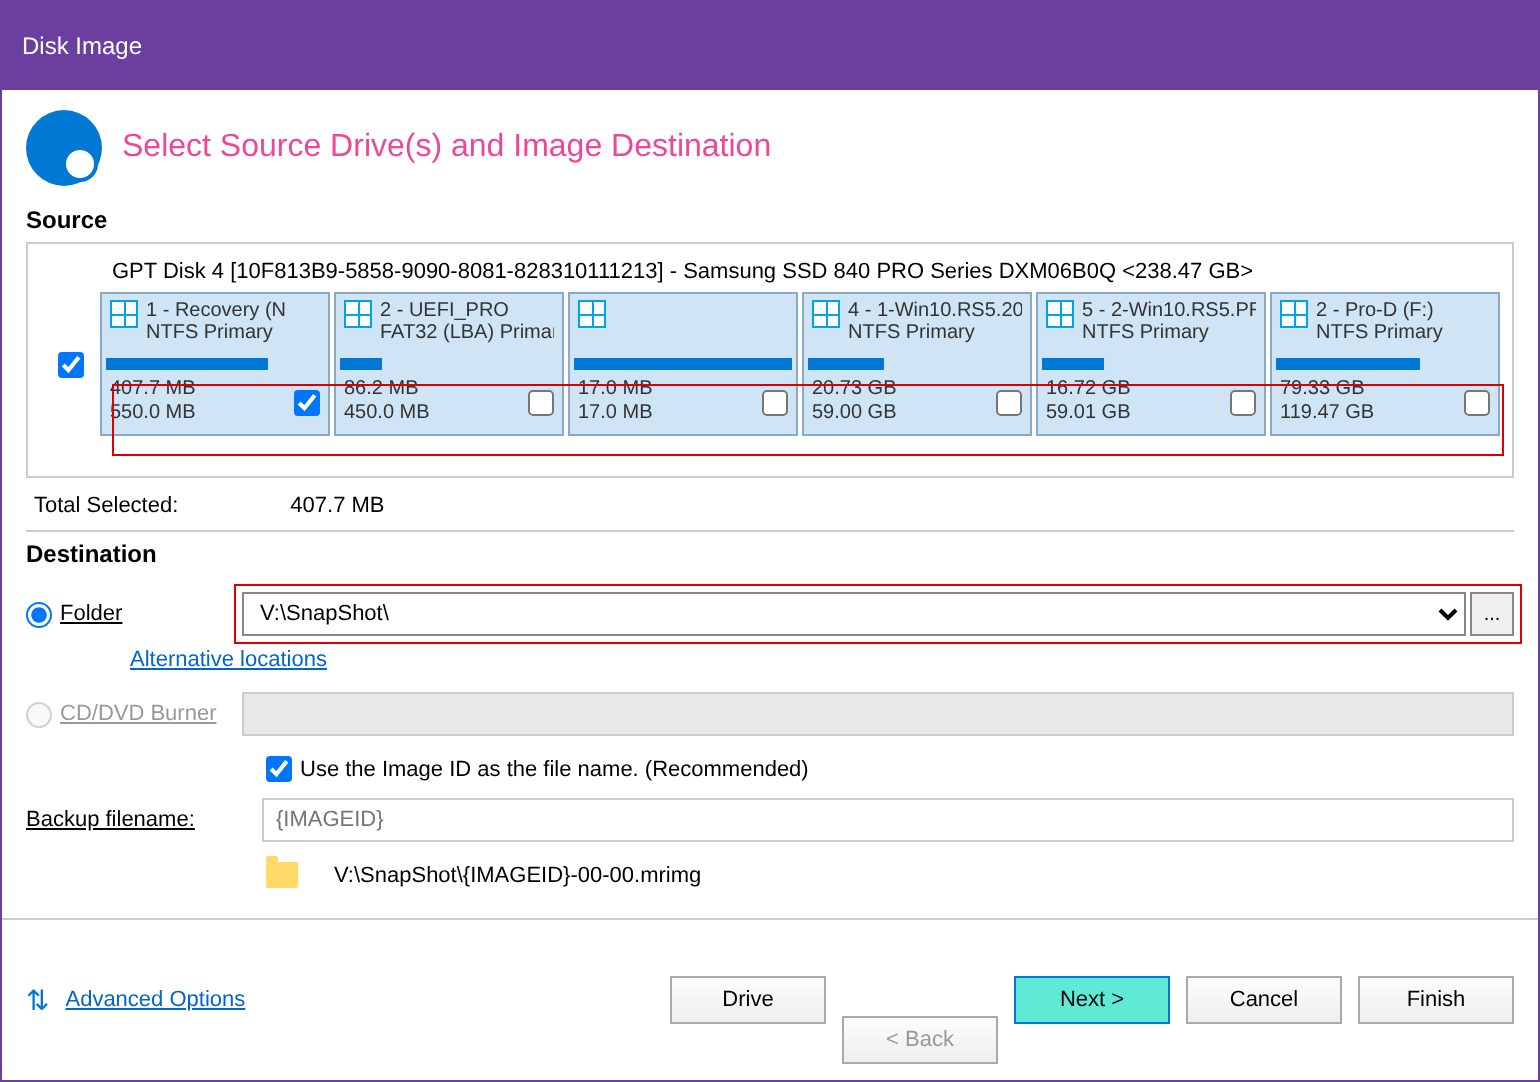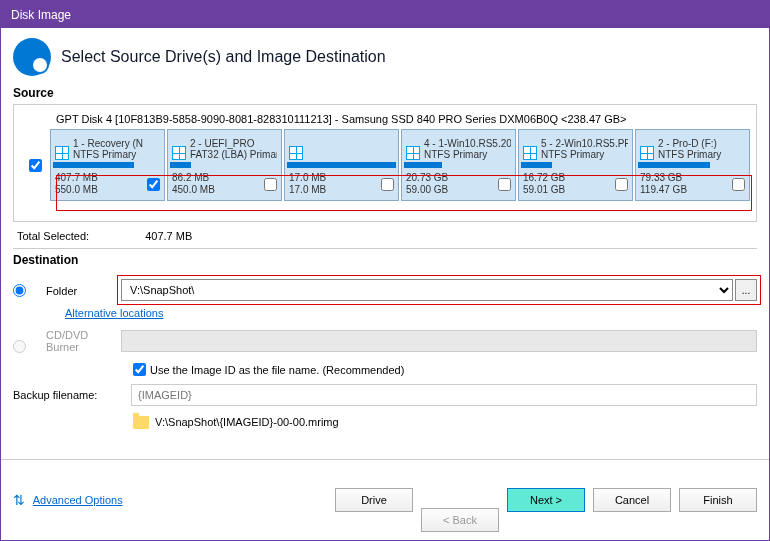--- a/index.html
+++ b/index.html
@@ -1,54 +1,54 @@
 <!DOCTYPE html>
 <html><head>
 <meta charset="utf-8">
 <style>
 * { box-sizing: border-box; margin: 0; padding: 0; }
 body { font-family: "Segoe UI", Tahoma, sans-serif; font-size: 11px; background: #f0f0f0; width: 770px; height: 541px; overflow: hidden; }
 .window { width: 770px; height: 541px; background: #fff; border: 1px solid #6b3fa0; display: flex; flex-direction: column; }
-.titlebar { background: #6b3fa0; color: #fff; height: 27px; display: flex; align-items: center; padding: 0 10px; font-size: 12px; }
+.titlebar { background: #6b3fa0; color: #fff; height: 44px; display: flex; align-items: center; padding: 0 10px; font-size: 12px; }
 .content { flex: 1; display: flex; flex-direction: column; padding: 0; overflow: hidden; }
 .header-row { display: flex; align-items: center; padding: 10px 12px 8px 12px; gap: 10px; }
 .hdd-icon { width: 38px; height: 38px; background: #0078d4; border-radius: 50%; position: relative; }
 .hdd-icon::after { content: ''; position: absolute; width: 14px; height: 14px; background: #fff; border-radius: 50%; bottom: 2px; right: 2px; border: 2px solid #0078d4; }
-.header-title { color: #0f172a; font-size: 16px; font-weight: 400; }
+.header-title { color: #ec4899; font-size: 16px; font-weight: 400; }
 .section-label { font-weight: bold; font-size: 12px; padding: 2px 12px 4px 12px; }
 .source-area { border: 1px solid #ccc; margin: 0 12px; padding: 6px; background: #fff; position: relative; min-height: 118px; }
 .disk-title { font-size: 11px; padding: 2px 0 4px 36px; }
 .partition-row { display: flex; align-items: stretch; }
 .master-check { width: 30px; display: flex; align-items: center; justify-content: center; }
 .partitions { flex: 1; display: flex; gap: 2px; }
 .partition { flex: 1; border: 1px solid #8aa8c8; background: #cfe4f5; display: flex; flex-direction: column; font-size: 10px; color: #333; position: relative; min-width: 0; }
-.partition-head { display: flex; align-items: flex-end; padding: 3px 4px 2px 4px; gap: 4px; min-height: 32px; }
+.partition-head { display: flex; align-items: flex-start; padding: 3px 4px 2px 4px; gap: 4px; min-height: 32px; }
 .win-icon { width: 14px; height: 14px; background: #00a2ed; flex-shrink: 0; display: grid; grid-template-columns: 1fr 1fr; grid-template-rows: 1fr 1fr; gap: 1px; padding: 1px; }
 .win-icon > div { background: #fff; }
 .partition-text { flex: 1; overflow: hidden; white-space: nowrap; }
 .partition-text div { overflow: hidden; text-overflow: clip; }
 .usage-bar { height: 6px; background: #cfe4f5; position: relative; margin: 0 2px; }
 .usage-fill { height: 100%; background: #0078d4; }
 .partition-sizes { display: flex; align-items: center; padding: 4px 4px; gap: 4px; justify-content: space-between; }
 .partition-sizes .sz { font-size: 10px; line-height: 1.2; }
 .red-box { position: absolute; border: 1px solid #d00; pointer-events: none; }
 .total-row { padding: 8px 16px 4px 16px; display: flex; gap: 56px; font-size: 11px; }
 .hr { border-top: 1px solid #ccc; margin: 2px 12px; }
 .dest-body { padding: 4px 12px 0 12px; }
 .dest-row { display: flex; align-items: center; padding: 4px 0; gap: 8px; }
-.dest-label { width: 100px; font-size: 11px; display: flex; align-items: flex-end; gap: 20px; }
+.dest-label { width: 100px; font-size: 11px; display: flex; align-items: flex-start; gap: 4px; text-decoration: underline; }
 .dest-input-wrap { flex: 1; display: flex; gap: 2px; position: relative; }
 .dest-select { flex: 1; height: 22px; font-size: 11px; padding: 0 4px; border: 1px solid #888; background: #fff; }
 .browse-btn { width: 22px; height: 22px; border: 1px solid #888; background: #f0f0f0; font-size: 10px; cursor: pointer; }
 .red-box2 { position: absolute; border: 1px solid #d00; pointer-events: none; left: -4px; right: -4px; top: -4px; bottom: -4px; }
 .alt-link { color: #0066cc; text-decoration: underline; font-size: 11px; margin-left: 52px; cursor: pointer; padding: 2px 0 6px 0; display: inline-block; }
 .disabled-select { flex: 1; height: 22px; background: #e8e8e8; border: 1px solid #ccc; }
 .check-row { display: flex; align-items: flex-end; gap: 4px; font-size: 11px; padding: 6px 0 4px 120px; }
 .filename-input { flex: 1; height: 22px; border: 1px solid #ccc; padding: 0 6px; font-size: 11px; color: #888; background: #fff; }
-.path-row { display: flex; align-items: flex-start; gap: 6px; padding: 6px 0 0 120px; font-size: 11px; }
+.path-row { display: flex; align-items: center; gap: 18px; padding: 6px 0 0 120px; font-size: 11px; }
 .folder-icon { width: 16px; height: 13px; background: #ffd968; border-radius: 1px; position: relative; }
 .folder-icon::before { content: ''; position: absolute; top: -3px; left: 0; width: 6px; height: 3px; background: #ffd968; border-radius: 1px 1px 0 0; }
 .footer { border-top: 1px solid #ccc; padding: 8px 12px; display: flex; align-items: center; gap: 8px; }
 .adv-link { color: #0066cc; text-decoration: underline; font-size: 11px; cursor: pointer; display: flex; align-items: center; gap: 4px; }
 .adv-icon { color: #0078d4; font-size: 14px; }
 .spacer { flex: 1; }
 .btn { min-width: 78px; height: 24px; border: 1px solid #aaa; background: linear-gradient(#fdfdfd,#eee); font-size: 11px; cursor: pointer; }
 .btn.primary { border: 1px solid #0078d4; background: #5eead4; }
 .btn:disabled { color: #999; margin-top: 40px; }
 input[type=checkbox], input[type=radio] { width: 13px; height: 13px; }

